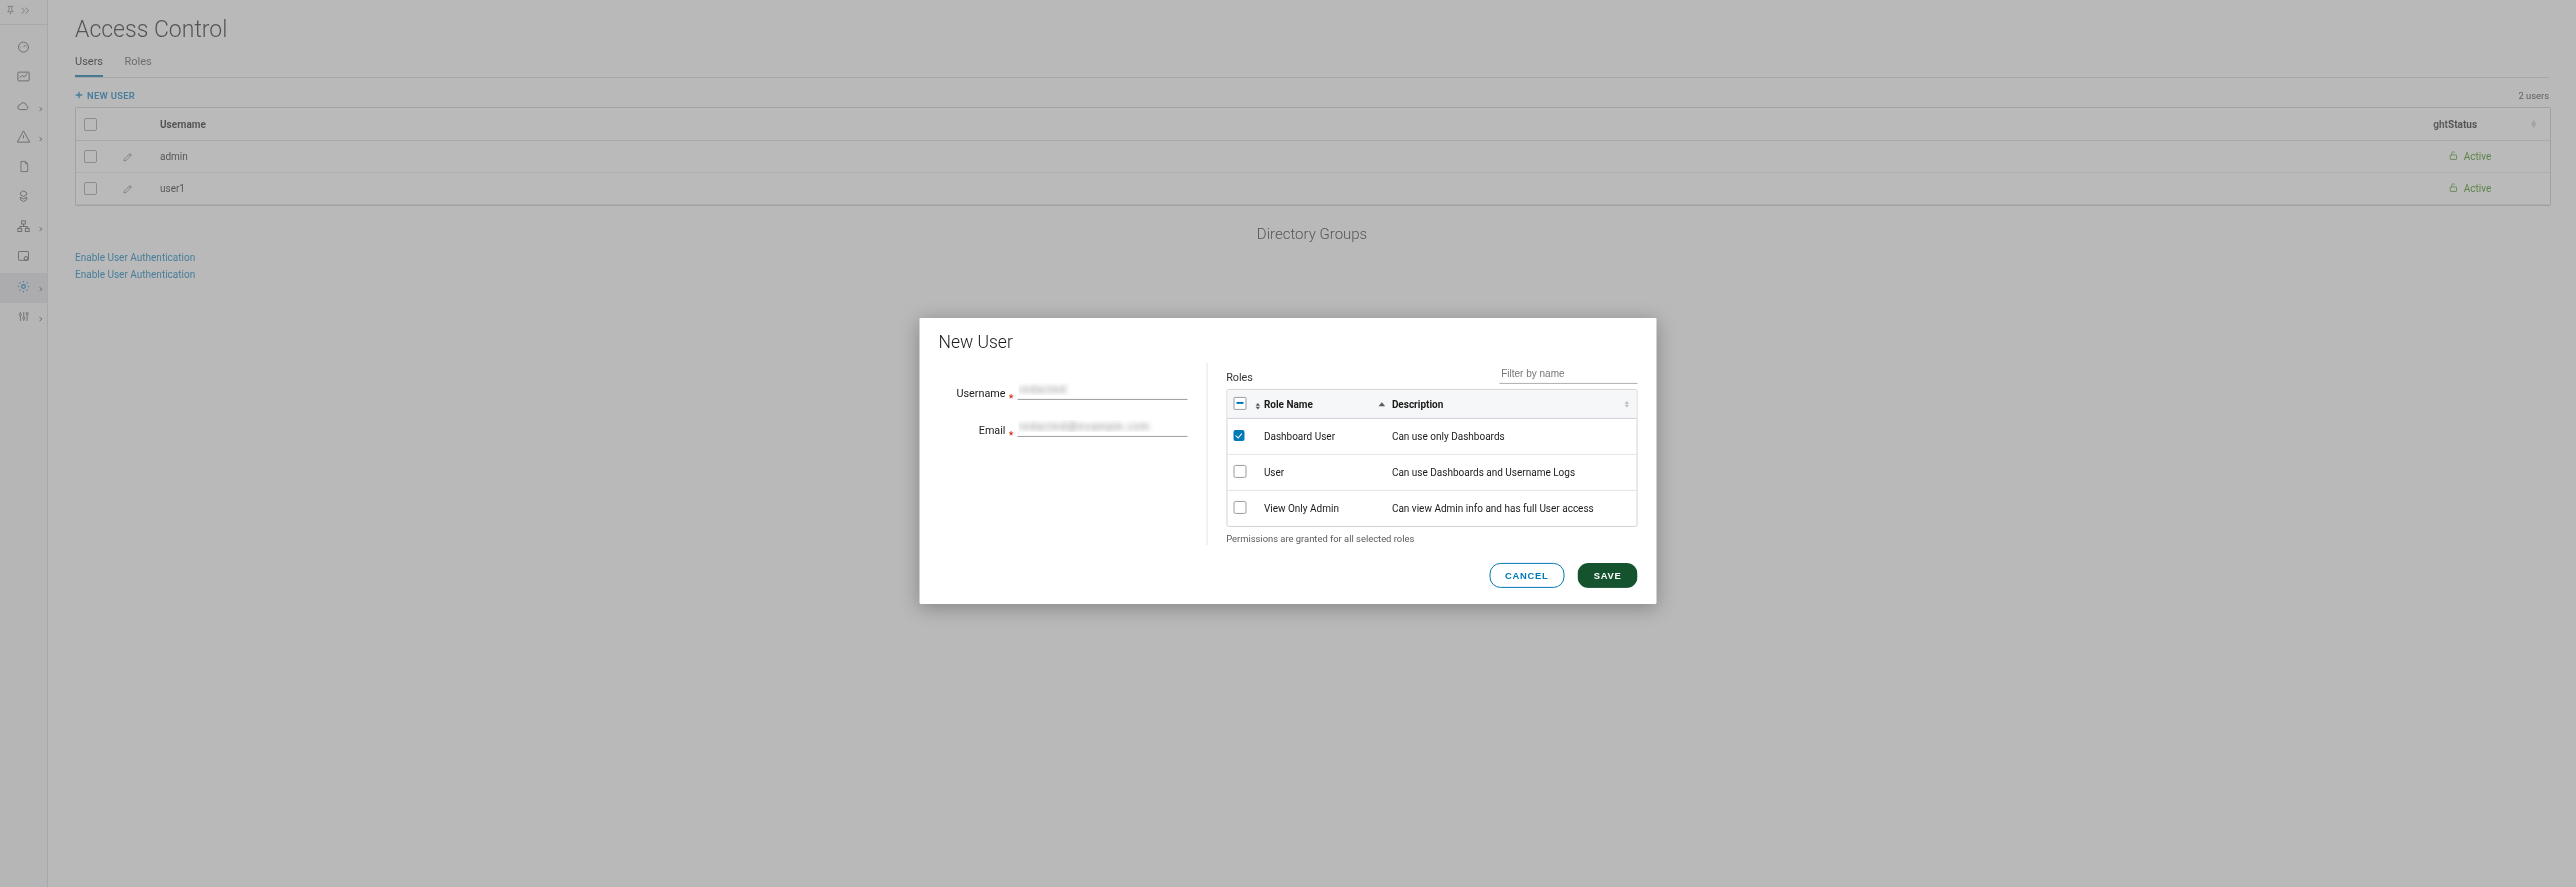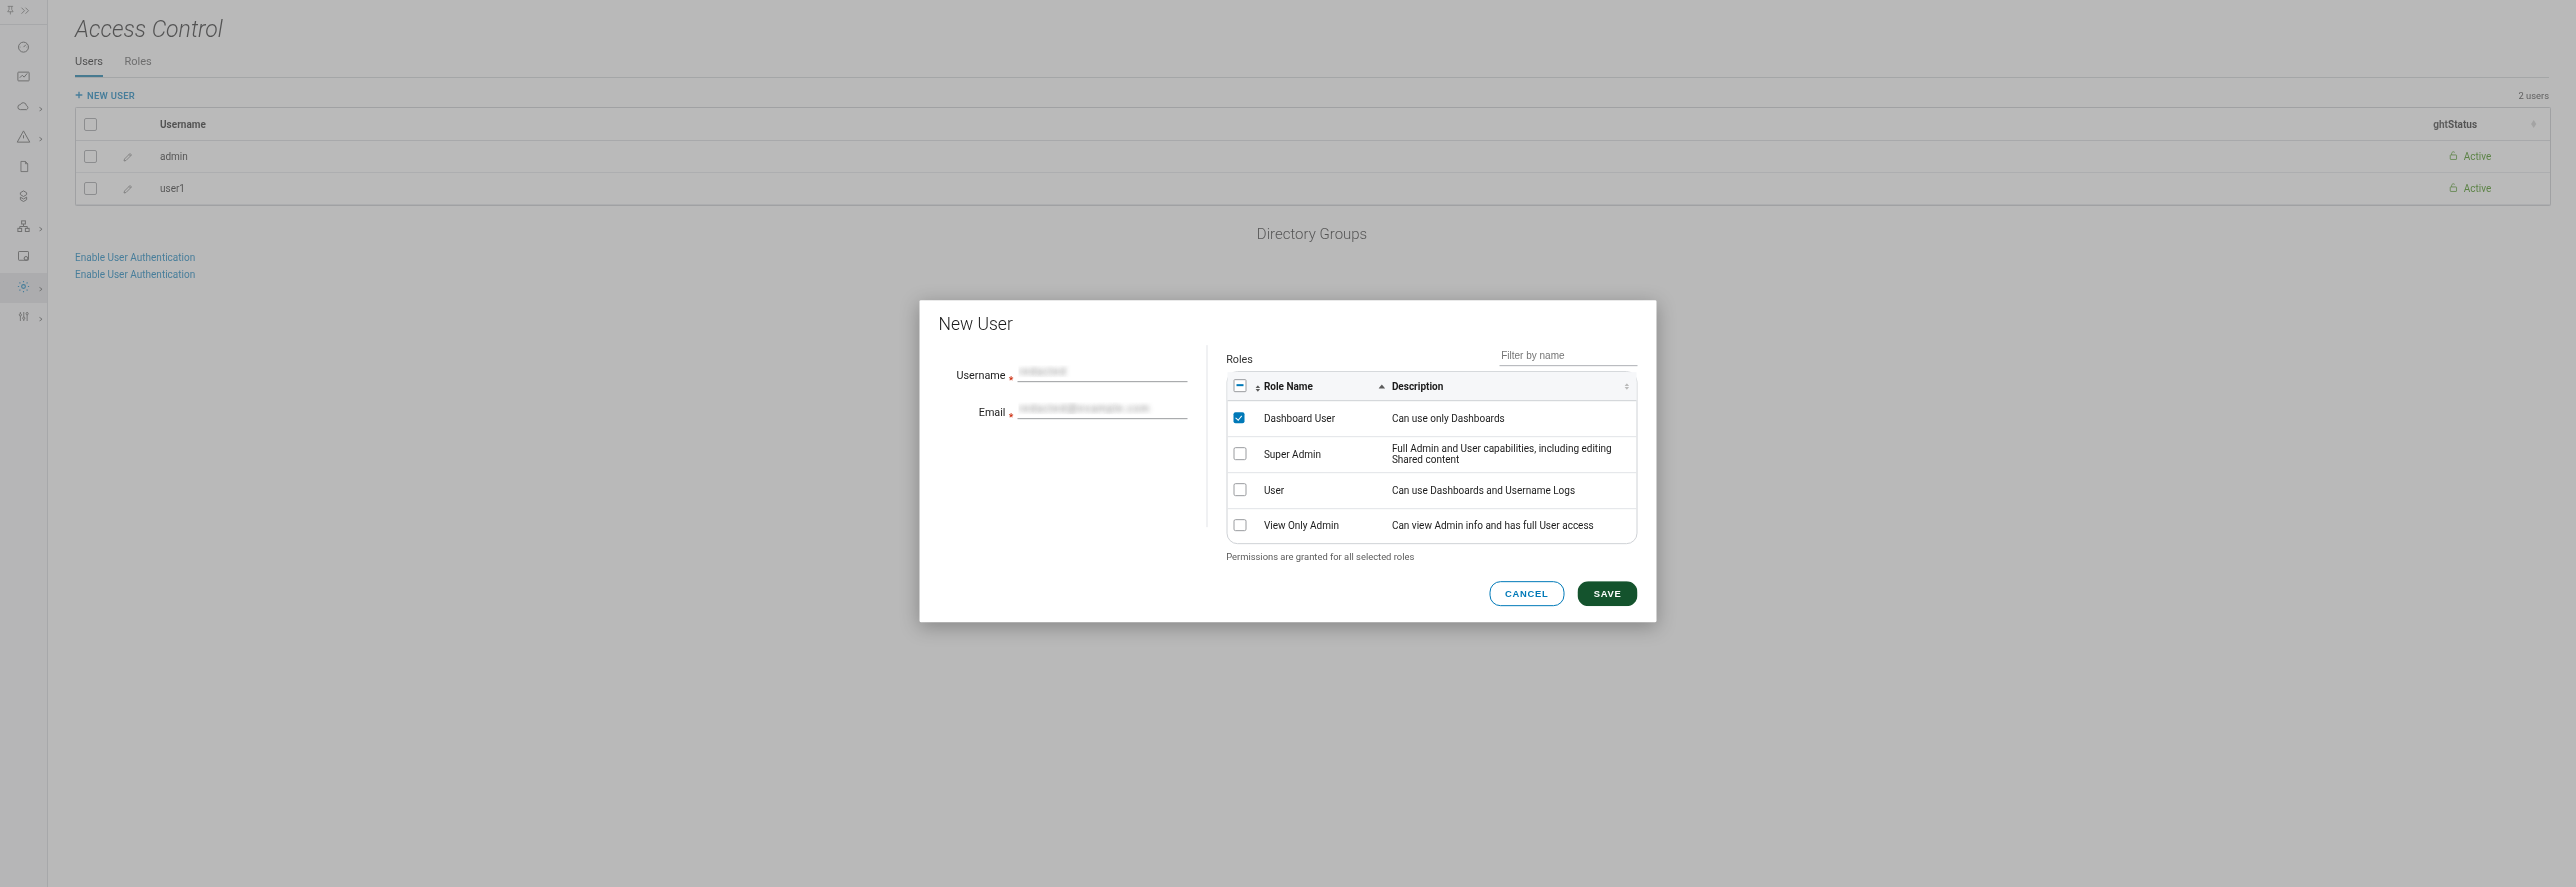--- a/index.html
+++ b/index.html
@@ -31,21 +31,21 @@
     height:30px; display:flex; align-items:center; justify-content:center; position:relative;
     color:var(--side-icon);
   }
   .side-item.active { background:#dfe1e5; color:var(--accent); }
   .side-item svg { stroke:currentColor; fill:none; }
   .side-chevron { position:absolute; right:4px; top:50%; transform:translateY(-50%); }
   .side-chevron svg { width:5.4px; height:5.4px; stroke:var(--side-icon); fill:none; }
 
   
   .page { flex:1; padding:16px 27px 27px 27px; background:#fcfcfd; }
-  .page h1 { font-size:23px; font-weight:300; margin:0 0 12px 0;font-style:italic; }
+  .page h1 { font-size:23px; font-weight:300; margin:0 0 12px 0; }
   .tabs { display:flex; gap:21.5px; border-bottom:0.7px solid var(--border); margin-bottom:12px; }
   .tab { padding:0 0 6.7px 0; font-size:11px; color:#555; }
   .tab.active { color:#111; border-bottom:2px solid var(--tab-active); font-weight:400; }
 
   .toolbar { display:flex; align-items:center; justify-content:space-between; margin:5.4px 0 6.7px 0; }
   .new-user-btn { color:var(--accent); font-size:9.4px; letter-spacing:0.3px; font-weight:600; display:flex; align-items:center; gap:4px; }
   .count { font-size:9.4px; color:#333; }
 
   .grid {
     width:100%; border:0.7px solid #c5c8cd; border-radius:1.3px; background:#fff; overflow:hidden;
@@ -85,21 +85,21 @@
     flex:1; border:0; border-bottom:0.7px solid #9a9c9f; padding:2.7px 1.3px 4px 1.3px; font-size:10.8px; outline:none;
     color:transparent; text-shadow:0 0 5.4px rgba(120,120,120,.9);
     letter-spacing:0.7px;
   }
 
   .roles-top { display:flex; align-items:flex-end; justify-content:space-between; margin:4px 0 5.4px; }
   .roles-title { font-size:10.8px; color:#333; }
   .filter-input {
     width:135px; border:0; border-bottom:0.7px solid #adb0b4; padding:1.3px 1.3px 4px 1.3px; font-size:10px; outline:none;
   }
-  .roles-table { border:0.7px solid #cfd2d6; border-radius:11px; }
+  .roles-table { border:0.7px solid #cfd2d6; border-radius:2px; }
   .roles-head, .roles-row { display:grid; grid-template-columns: 30px 128px 1fr; align-items:center; }
   .roles-head { background:#f6f7f9; border-bottom:0.7px solid #cfd2d6; height:28px; font-weight:700; padding:0 6.7px; position:relative; }
   .roles-row { border-bottom:0.7px solid #e2e4e8; padding:5.4px 6.7px; min-height:24px; }
   .roles-row:last-child { border-bottom:0; }
   .roles-cell { font-size:10px; }
   .roles-head .sort { position:static; margin-left:5.4px; }
   .roles-head .sort svg { width:6.7px; height:6.7px; fill:#5b5b5b; }
   .cb-indet {
     width:10.8px; height:10.8px; border:0.7px solid #9a9c9f; border-radius:1.3px; background:#fff; position:relative; display:inline-block;
   }
@@ -364,25 +364,20 @@
             </span>
           </div>
           <div id="role-rows">
               <div class="roles-row">
                 <span class="roles-cell"><span class="cb-checked"></span></span>
                 <span class="roles-cell">Dashboard User</span>
                 <span class="roles-cell">Can use only Dashboards</span>
               </div>
               <div class="roles-row">
                 <span class="roles-cell"><span class="cb"></span></span>
-                <span class="roles-cell">Super Admin</span>
-                <span class="roles-cell">Full Admin and User capabilities, including editing Shared content</span>
-              </div>
-              <div class="roles-row">
-                <span class="roles-cell"><span class="cb"></span></span>
                 <span class="roles-cell">User</span>
                 <span class="roles-cell">Can use Dashboards and Username Logs</span>
               </div>
               <div class="roles-row">
                 <span class="roles-cell"><span class="cb"></span></span>
                 <span class="roles-cell">View Only Admin</span>
                 <span class="roles-cell">Can view Admin info and has full User access</span>
               </div>
             </div>
         </div>

